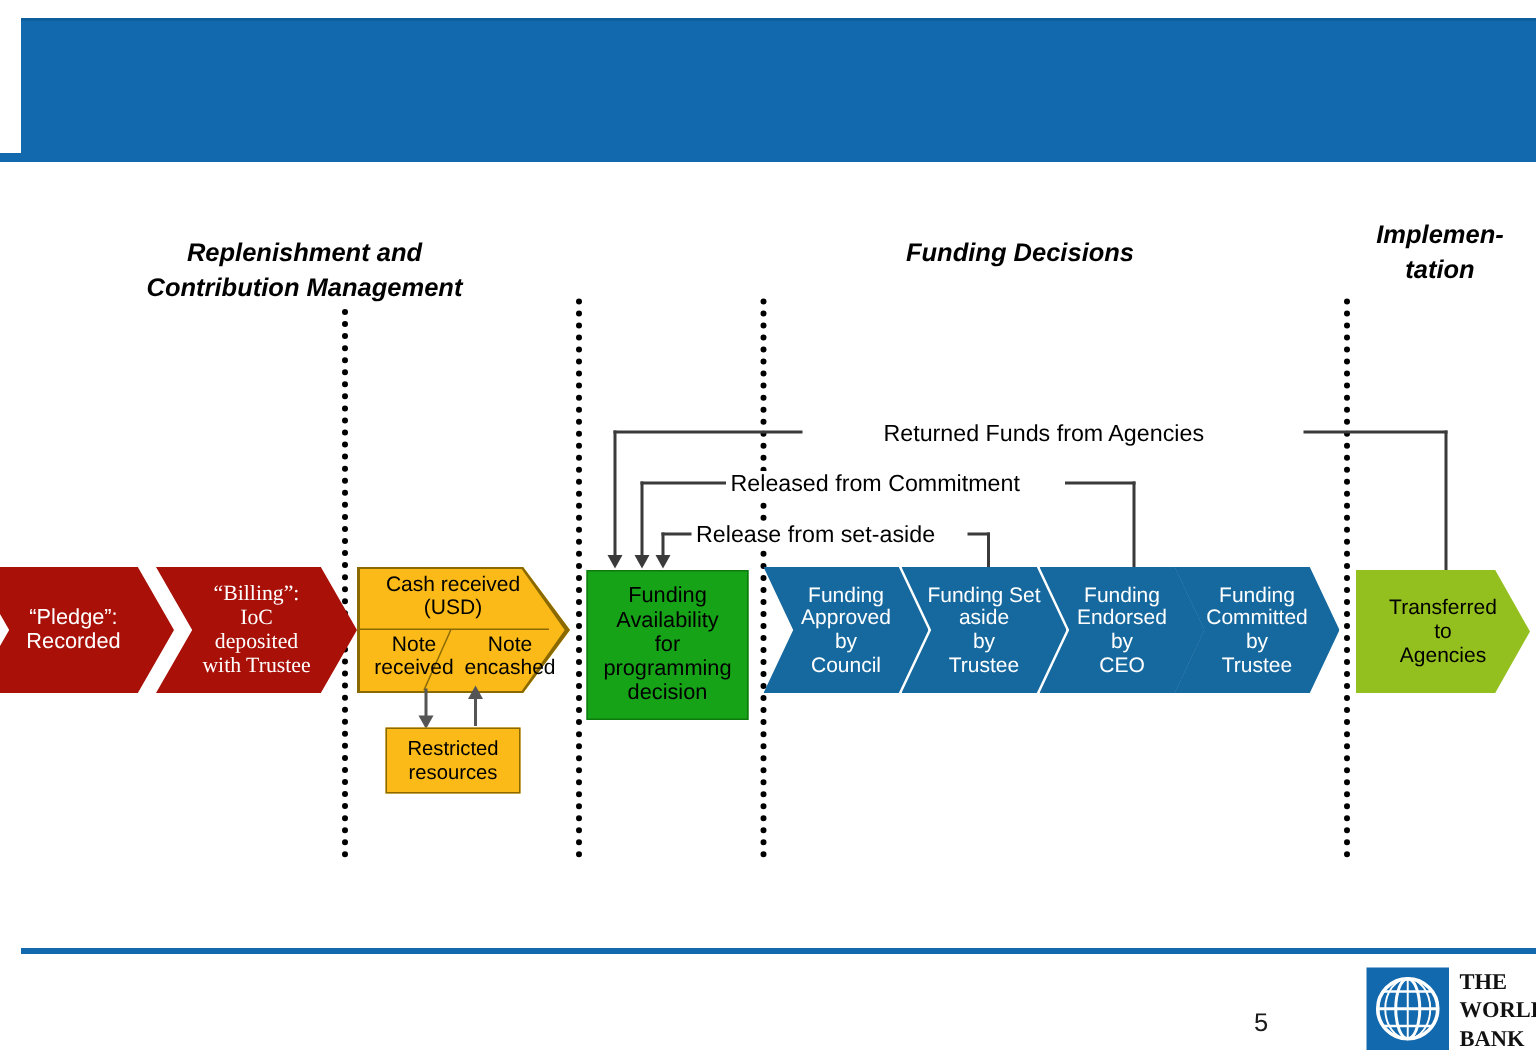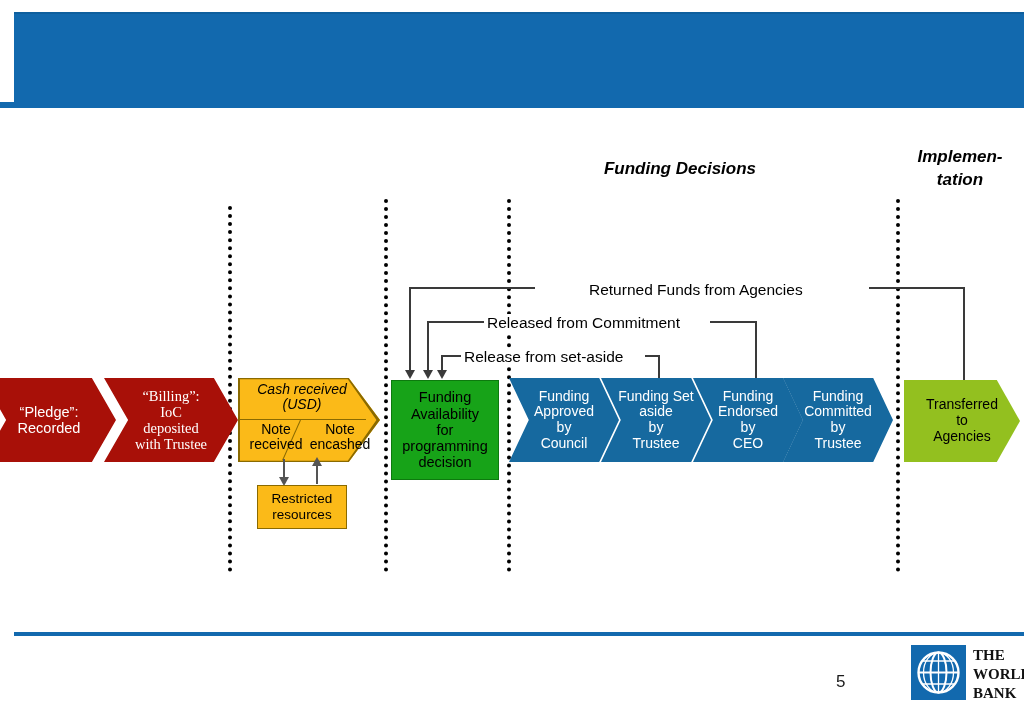--- a/index.html
+++ b/index.html
@@ -158,21 +158,21 @@
     transform-origin: top center;
   }
   .orange-text {
     position: absolute;
     color: #000000;
     font-size: 14px;
     text-align: center;
     line-height: 1.1;
     white-space: pre-line;
   }
-  #orange-top  { left: 0px;  top: 4px;  width: 128px; font-style: italic; }
+  #orange-top  { left: 0px;  top: 4px;  width: 128px; }
   #orange-left { left: -6px; top: 44px; width: 88px; }
   #orange-right{ left: 66px; top: 44px; width: 72px; }
 
   #restricted-box {
     position: absolute;
     left: 257px;
     top: 485px;
     width: 88px;
     height: 42px;
     background: #FBBA18;
@@ -266,20 +266,22 @@
   }
 </style>
 </head>
 <body>
 
 <div id="slide">
 
   <div class="title-bar"></div>
   <div class="title-bar-underline"></div>
 
+  <div class="section-head" id="head-replenishment" style="white-space:pre-line">Replenishment and
+Contribution Management</div>
   <div class="section-head" id="head-implementation" style="white-space:pre-line">Implemen-
 tation</div>
   <div class="section-head" id="head-funding" style="white-space:pre-line">Funding Decisions</div>
 
   <div class="dotted-sep" style="left:228px; top:206px; height:366px;"></div>
   <div class="dotted-sep" style="left:384px; top:199px; height:373px;"></div>
   <div class="dotted-sep" style="left:507px; top:199px; height:373px;"></div>
   <div class="dotted-sep" style="left:896px; top:199px; height:373px;"></div>
 
   <div class="line-h" style="left:869px; top:287px; width:96px;"></div>

